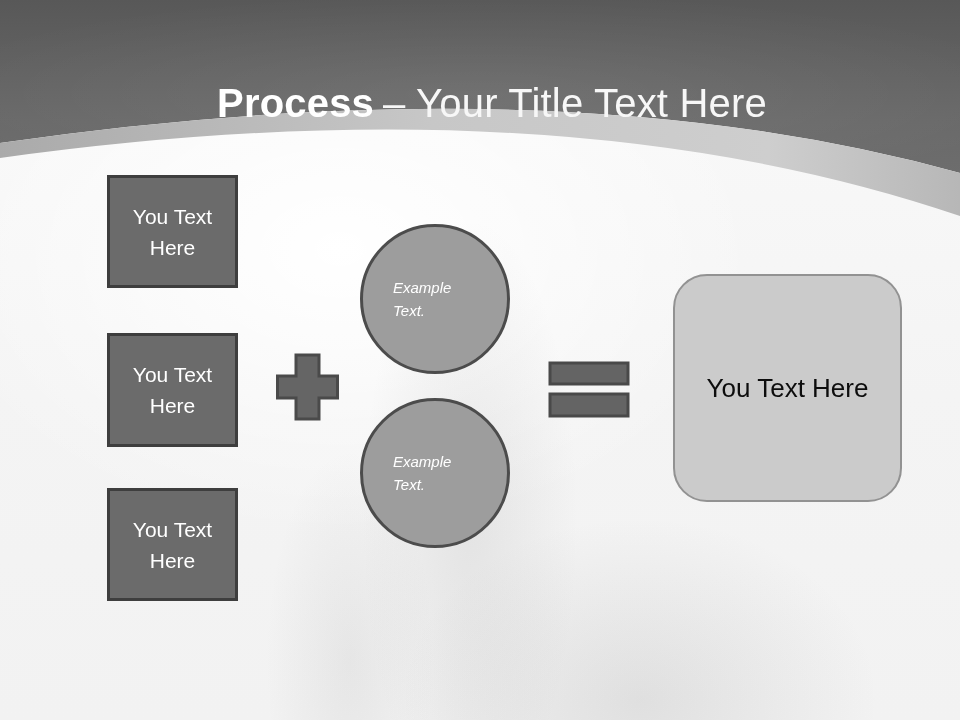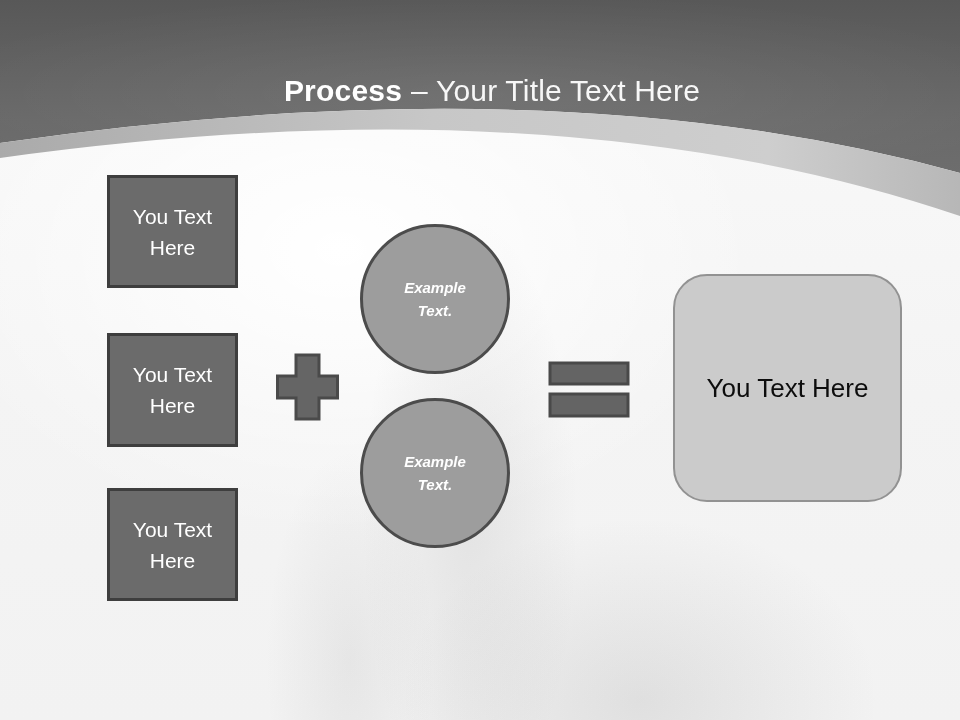--- a/index.html
+++ b/index.html
@@ -14,38 +14,38 @@
       radial-gradient(ellipse 120px 300px at 350px 660px, rgba(120,120,120,0.10), rgba(120,120,120,0) 70%),
       radial-gradient(ellipse 620px 420px at 340px 250px, #ffffff 0%, rgba(255,255,255,0) 68%),
       linear-gradient(180deg,#fafafa 0%,#f4f4f4 55%,#f2f2f2 100%);
     background-color:#f3f3f3;
   }
   .curves{position:absolute;inset:0;pointer-events:none;}
   .title{
     position:absolute;top:54px;left:0;width:100%;
     padding-left:24px;box-sizing:border-box;
     text-align:center;white-space:nowrap;
-    font-size:30px;letter-spacing:0.2px;color:#ffffff;
+    font-size:40px;letter-spacing:0.2px;color:#ffffff;
   }
   .title .bold{font-weight:700;margin-right:9px;}
   .title .reg{font-weight:400;color:#f7f7f7;}
   .sq{
     position:absolute;left:107px;width:131px;height:113px;
     box-sizing:border-box;border:3px solid #3e3e3e;background:#6b6b6b;
     display:flex;align-items:center;justify-content:center;
     color:#ffffff;font-size:21px;line-height:31px;text-align:center;
   }
   .sq .lbl{width:100px;}
   .circle{
     position:absolute;left:360px;width:150px;height:150px;
     box-sizing:border-box;border:3px solid #4c4c4c;border-radius:50%;
     background:#9d9d9d;
     display:flex;align-items:center;justify-content:center;
-    color:#ffffff;font-size:15px;font-weight:700;font-style:italic;
-    line-height:23px;text-align:center;
+    color:#ffffff;font-size:15px;font-weight:400;font-style:italic;
+    line-height:23px;
   }
   .circle .lbl{width:84px;}
   .result{
     position:absolute;left:673px;top:274px;width:229px;height:228px;
     box-sizing:border-box;border:2px solid #929292;border-radius:34px;
     background:#cbcbcb;
     display:flex;align-items:center;justify-content:center;
     color:#0d0d0d;font-size:26px;text-align:center;white-space:nowrap;
   }
   .op{position:absolute;}

